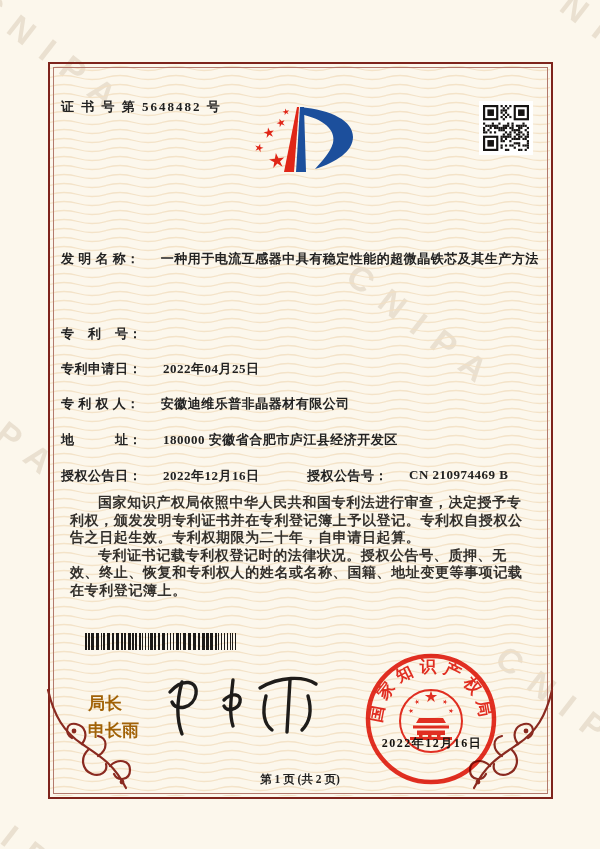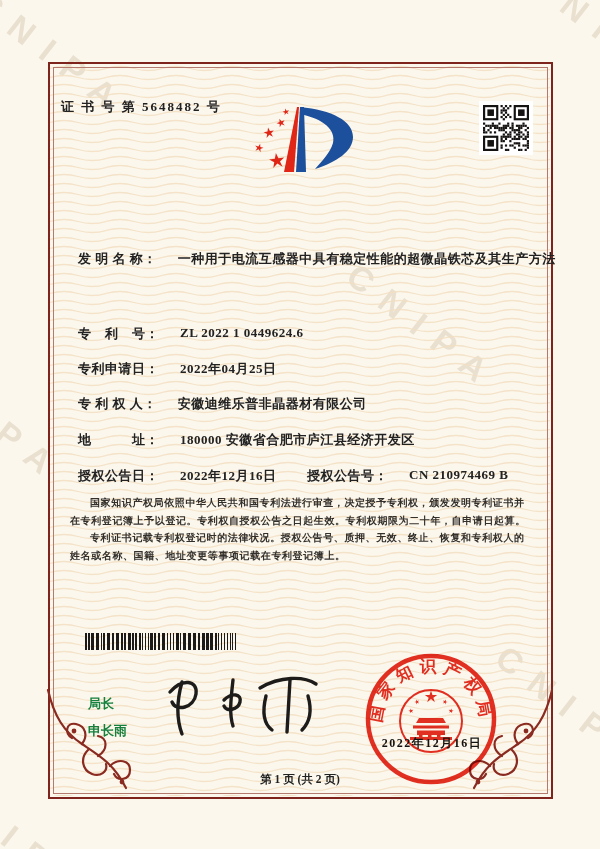--- a/index.html
+++ b/index.html
@@ -18,36 +18,36 @@
   .flourish{position:absolute;z-index:3;}
   
   .cert-no{position:absolute;left:61px;top:98px;font-size:13px;font-weight:600;
            letter-spacing:2px;z-index:2;}
   .logo{position:absolute;left:248px;top:102px;z-index:2;}
   .qr-wrap{position:absolute;left:479px;top:101px;width:54px;height:54px;background:#fff;
            display:flex;align-items:center;justify-content:center;z-index:2;}
   .title{position:absolute;left:0;top:181px;width:600px;text-align:center;font-size:31px;
          font-weight:600;letter-spacing:15px;text-indent:15px;z-index:2;}
   
-  .row{position:absolute;left:78px;display:flex;font-size:13px;font-weight:700;
+  .row{position:absolute;left:61px;display:flex;font-size:13px;font-weight:700;
        letter-spacing:0.5px;z-index:2;white-space:nowrap;}
   .row .lbl{display:inline-block;}
   .row .val{margin-left:21px;}
   .row2{left:307px;}
   
-  .body-text{position:absolute;left:70px;top:494px;width:464px;font-size:10px;
+  .body-text{position:absolute;left:70px;top:494px;width:464px;font-size:14px;
              line-height:17.6px;font-weight:600;color:#33302c;letter-spacing:0.6px;z-index:2;}
   .body-text p{margin:0;text-indent:2em;}
   
   .barcode{position:absolute;left:85px;top:633px;width:158px;height:17px;display:flex;z-index:2;}
   .barcode i{display:block;height:100%;background:#1c1a18;flex:none;}
   
   .officer{position:absolute;left:88px;top:690px;z-index:2;
-           font-family:"Liberation Sans","DejaVu Sans",sans-serif;font-size:13px;
-           font-weight:600;color:#15803d;line-height:27px;}
+           font-family:"Liberation Sans","DejaVu Sans",sans-serif;font-size:17px;
+           font-weight:600;color:#a16207;line-height:27px;}
   .signature{position:absolute;left:162px;top:668px;z-index:2;}
   
   .seal{position:absolute;left:355px;top:643px;z-index:3;mix-blend-mode:multiply;opacity:.94;}
   .seal-date{position:absolute;left:371px;top:735px;width:122px;text-align:center;z-index:4;
              font-size:12px;font-weight:700;letter-spacing:1.5px;color:#14120f;}
   
   .page-no{position:absolute;left:0;top:772px;width:600px;text-align:center;font-size:11.5px;
            font-weight:600;z-index:2;}
   .note{position:absolute;left:0;top:806px;width:600px;text-align:center;font-size:12.5px;
         font-weight:600;letter-spacing:4px;z-index:2;}
@@ -252,21 +252,20 @@
       </svg>
     </div>
 
 
   <div class="row" style="top:250px">
     <span class="lbl">发 明 名 称：</span>
     <span class="val">一种用于电流互感器中具有稳定性能的超微晶铁芯及其生产方法</span>
   </div>
   <div class="row" style="top:325px">
     <span class="lbl">专　利　号：</span>
-    <span class="val">ZL 2022 1 0449624.6</span>
   </div>
   <div class="row" style="top:360px">
     <span class="lbl">专利申请日：</span>
     <span class="val">2022年04月25日</span>
   </div>
   <div class="row" style="top:395px">
     <span class="lbl">专 利 权 人：</span>
     <span class="val">安徽迪维乐普非晶器材有限公司</span>
   </div>
   <div class="row" style="top:431px">

